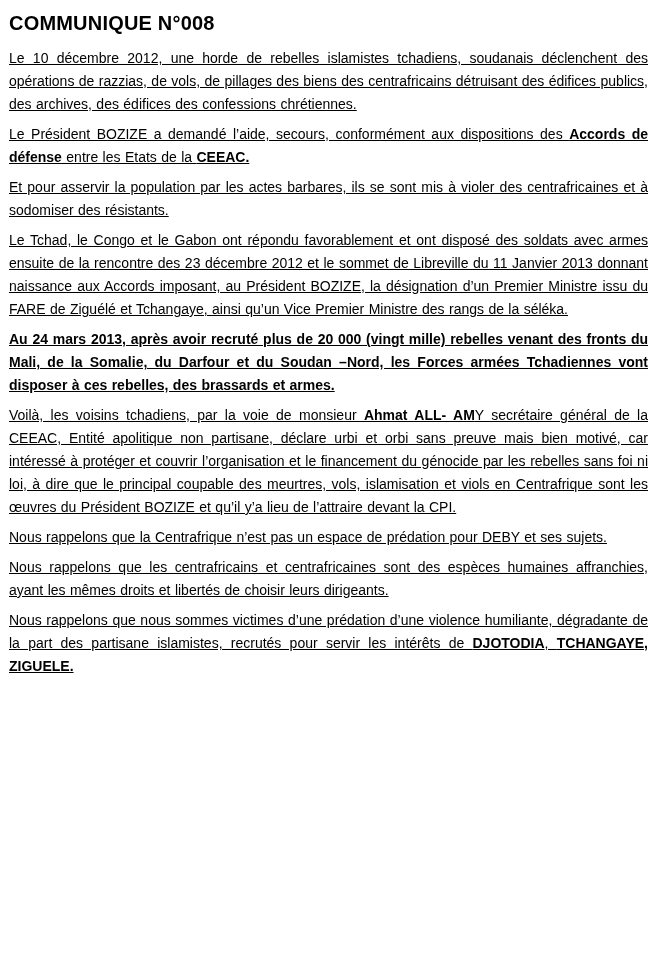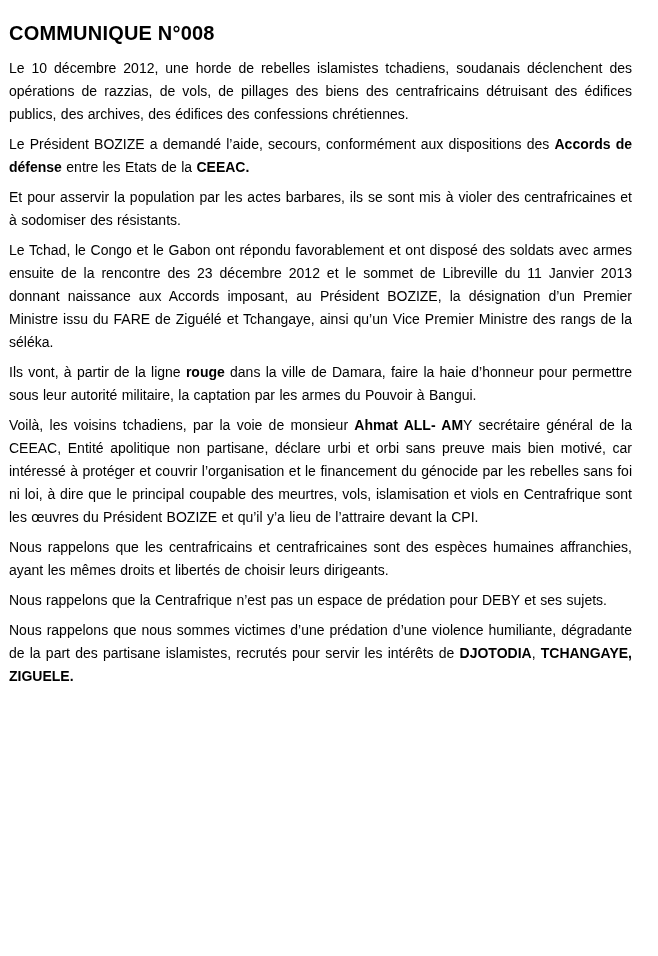--- a/index.html
+++ b/index.html
@@ -11,52 +11,53 @@
   body {
     width: 658px;
     height: 956px;
     overflow: hidden;
     font-family: "Liberation Sans", "DejaVu Sans", sans-serif;
   }
   .page {
     box-sizing: border-box;
     width: 658px;
     height: 956px;
-    padding: 20px 10px 0 9px;
+    padding: 10px 10px 0 9px;
     background: #ffffff;
   }
   .doc-title {
     font-size: 20px;
     font-weight: 700;
     line-height: 26px;
     margin: 0 0 11px 0;
     color: #000000;
     letter-spacing: 0.2px;
   }
   .doc-body p {
     font-size: 14px;
     line-height: 23px;
     text-align: justify;
-    margin: 0 16px 7px 0;
+    margin: 0 0 7px 0;
     color: #000000;
     word-spacing: 0.5px;
+    text-decoration: underline;
   }
   .doc-body p strong {
     font-weight: 700;
   }
 </style>
 </head>
 <body>
 
 <main class="page">
   <h1 class="doc-title">COMMUNIQUE N°008</h1>
   <section class="doc-body" id="doc-body">
       <p><span>Le 10 décembre 2012, une horde de rebelles islamistes tchadiens, soudanais déclenchent des opérations de razzias, de vols, de pillages des biens des centrafricains détruisant des édifices publics, des archives, des édifices des confessions chrétiennes.</span></p>
       <p><span>Le Président BOZIZE a demandé l’aide, secours, conformément aux dispositions des </span><strong>Accords de défense</strong><span> entre  les Etats de la </span><strong>CEEAC.</strong></p>
       <p><span>Et pour asservir la population par les actes barbares, ils se sont mis à violer des centrafricaines et à sodomiser des résistants.</span></p>
       <p><span>Le Tchad, le Congo et le Gabon ont répondu  favorablement et ont disposé des soldats avec armes ensuite de la rencontre des 23 décembre 2012 et le sommet de Libreville du 11 Janvier 2013 donnant naissance aux Accords imposant,  au Président BOZIZE, la désignation d’un Premier Ministre issu du FARE de Ziguélé et Tchangaye, ainsi  qu’un Vice Premier  Ministre des rangs de la séléka.</span></p>
-      <p><span>Ils vont, à partir de la ligne </span><strong>rouge</strong><span> dans la ville de Damara, faire la haie d’honneur pour permettre sous leur autorité militaire, la captation par les armes du Pouvoir à Bangui.</span></p>
+      <p><strong>Au 24 mars 2013,  après avoir recruté  plus de 20 000 (vingt mille) rebelles venant des fronts du Mali, de la Somalie,   du Darfour et du Soudan –Nord, les Forces armées Tchadiennes vont disposer à ces rebelles, des brassards et armes.</strong></p>
       <p><span>Voilà, les voisins  tchadiens, par la voie de monsieur </span><strong>Ahmat  ALL- AM</strong><span>Y secrétaire général de la CEEAC, Entité  apolitique non partisane, déclare urbi et orbi sans preuve mais bien motivé, car intéressé à protéger et couvrir l’organisation et le financement du génocide par les rebelles sans foi ni loi, à dire que le principal coupable des meurtres, vols, islamisation  et viols en Centrafrique sont les œuvres du Président BOZIZE et qu’il y’a  lieu de l’attraire devant la CPI.</span></p>
+      <p><span>Nous rappelons  que la Centrafrique n’est pas un espace de prédation pour DEBY et ses sujets.</span></p>
       <p><span>Nous rappelons que  les centrafricains et centrafricaines sont des espèces humaines affranchies, ayant les mêmes droits et libertés de choisir leurs dirigeants.</span></p>
-      <p><span>Nous rappelons  que la Centrafrique n’est pas un espace de prédation pour DEBY et ses sujets.</span></p>
       <p><span>Nous rappelons  que nous sommes victimes d’une prédation d’une violence humiliante, dégradante de la part des partisane islamistes, recrutés pour servir les intérêts de </span><strong>DJOTODIA</strong><span>, </span><strong>TCHANGAYE, ZIGUELE.</strong></p>
     </section>
 </main>
 
 </body></html>

